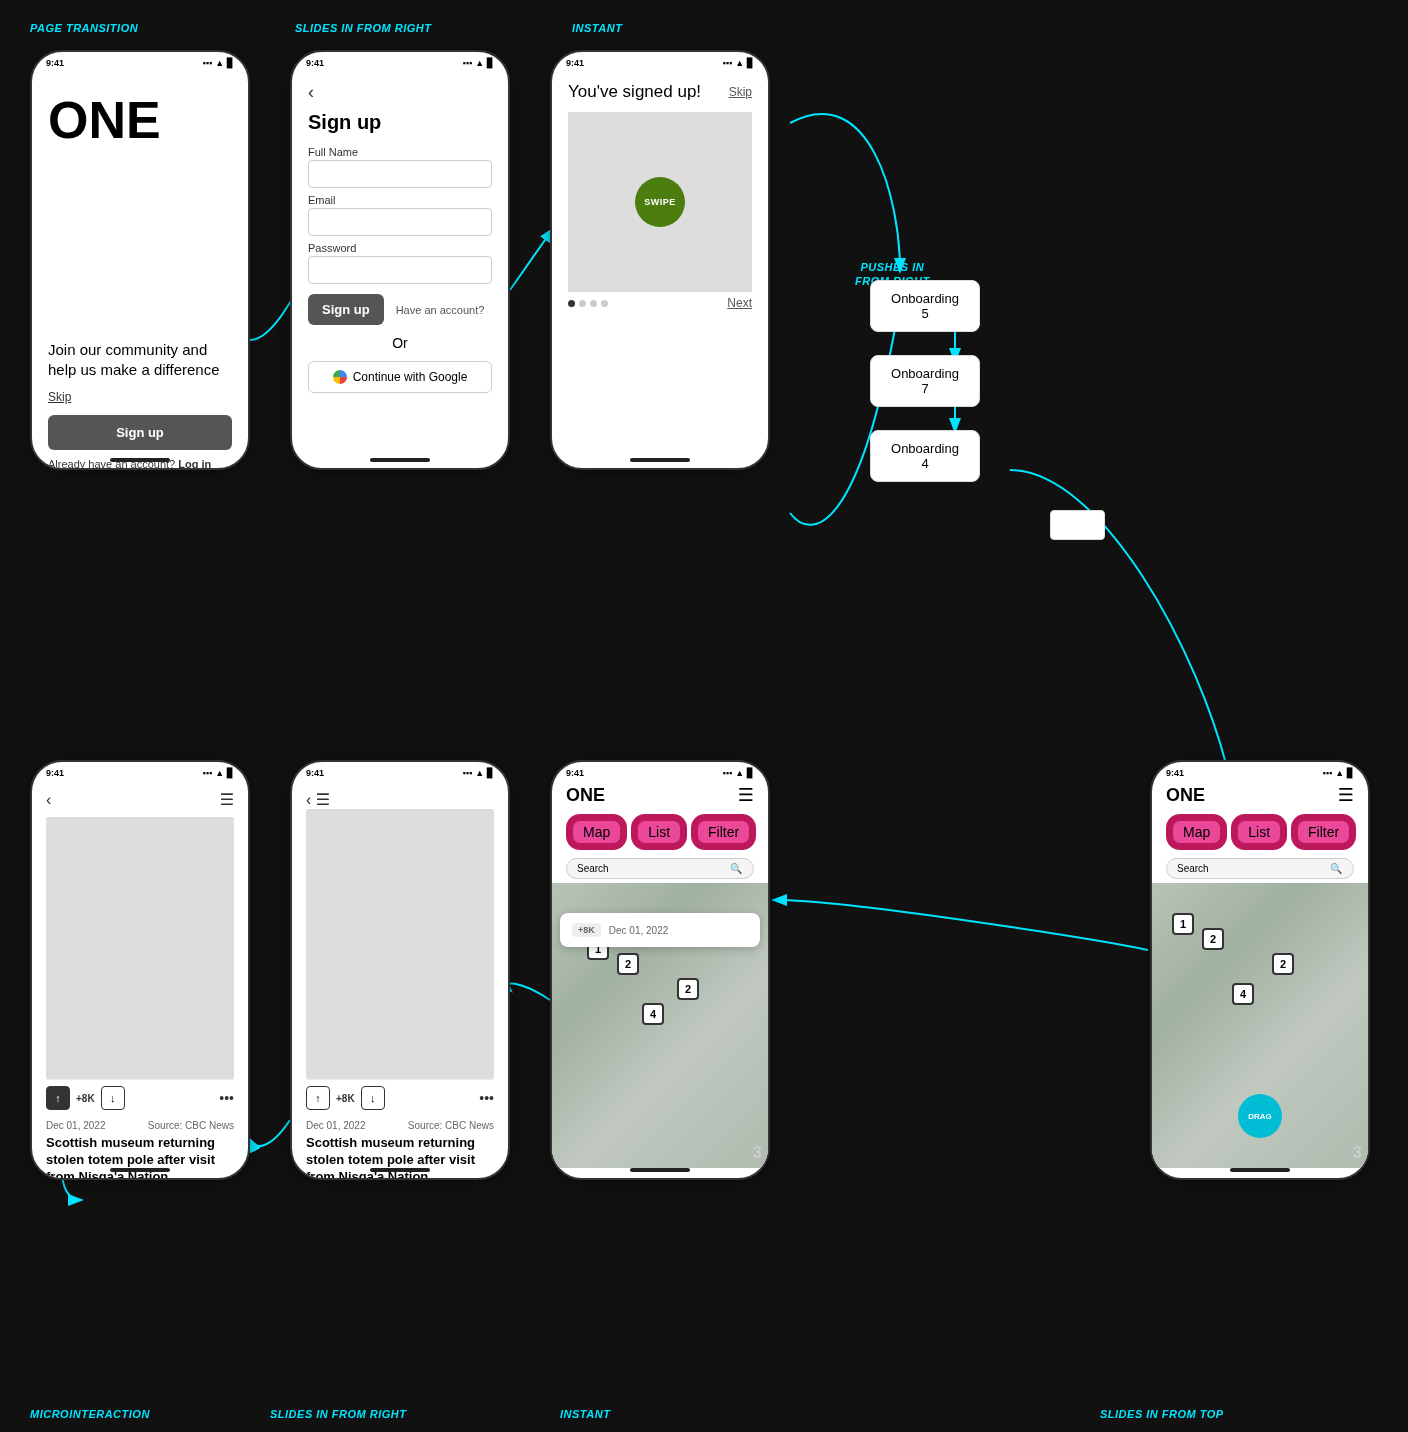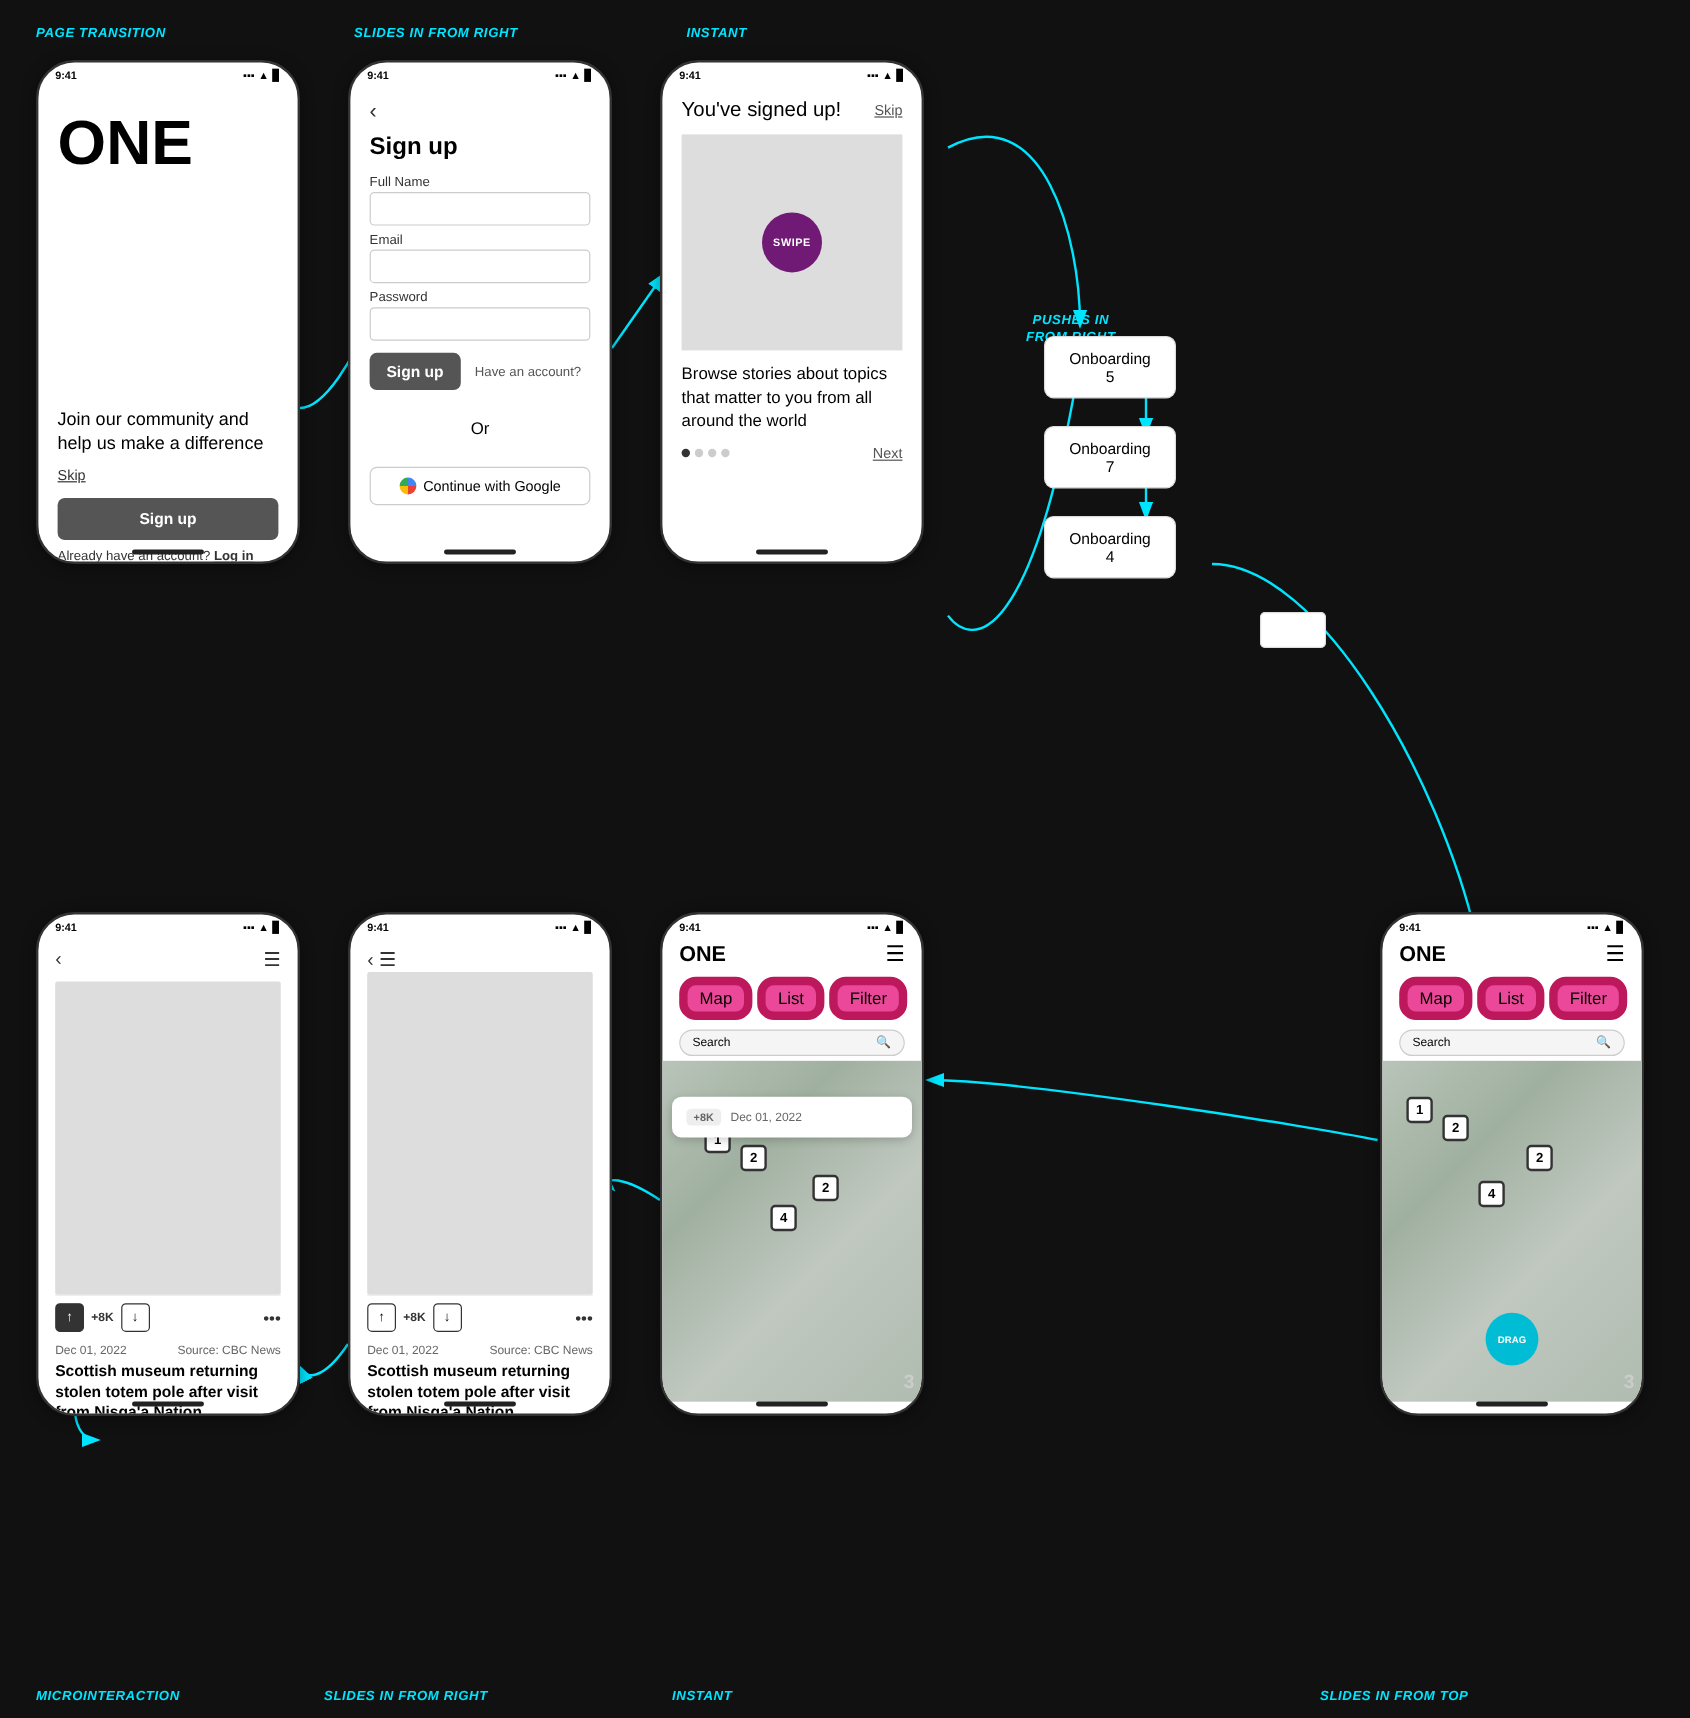--- a/index.html
+++ b/index.html
@@ -95,21 +95,21 @@
       background: #555;
       color: #fff;
       border: none;
       border-radius: 6px;
       padding: 8px 14px;
       font-size: 13px;
       font-weight: 600;
       cursor: pointer;
     }
     .phone2 .have-account { font-size: 11px; color: #555; }
-    .phone2 .or-divider { text-align: center; margin: 24px 0; font-size: 14px; font-weight: 500; }
+    .phone2 .or-divider { text-align: center; margin: 10px 0; font-size: 14px; font-weight: 500; }
     .phone2 .google-btn {
       width: 100%;
       border: 1.5px solid #ccc;
       border-radius: 6px;
       padding: 8px;
       font-size: 12px;
       background: #fff;
       display: flex;
       align-items: center;
       justify-content: center;
@@ -141,21 +141,21 @@
       position: absolute;
       top: 0; left: 0; right: 0; bottom: 0;
       background: linear-gradient(to bottom-right, transparent calc(50% - 1px), #bbb calc(50% - 1px), #bbb calc(50% + 1px), transparent calc(50% + 1px)),
                   linear-gradient(to bottom-left, transparent calc(50% - 1px), #bbb calc(50% - 1px), #bbb calc(50% + 1px), transparent calc(50% + 1px));
     }
     .swipe-circle {
       position: absolute;
       top: 50%; left: 50%;
       transform: translate(-50%, -50%);
       width: 50px; height: 50px;
-      background: #701a75;
+      background: #4d7c0f;
       border-radius: 50%;
       color: #fff;
       font-size: 9px;
       font-weight: 700;
       display: flex;
       align-items: center;
       justify-content: center;
       letter-spacing: 0.5px;
     }
     .phone3 .body-text { font-size: 14px; line-height: 1.4; margin: 10px 0; }
@@ -435,21 +435,20 @@
   <div class="content">
     <div class="top-bar">
       <span class="screen-title">You've signed up!</span>
       <span class="skip-link">Skip</span>
     </div>
     <div class="wireframe-img">
       <div class="swipe-circle">
         <span>SWIPE</span>
       </div>
     </div>
-    <div class="body-text">Browse stories about topics that matter to you from all around the world</div>
     <div class="dots-row">
       <div class="dots">
         <span class="dot active"></span>
         <span class="dot"></span>
         <span class="dot"></span>
         <span class="dot"></span>
       </div>
       <span class="next-link">Next</span>
     </div>
   </div>

